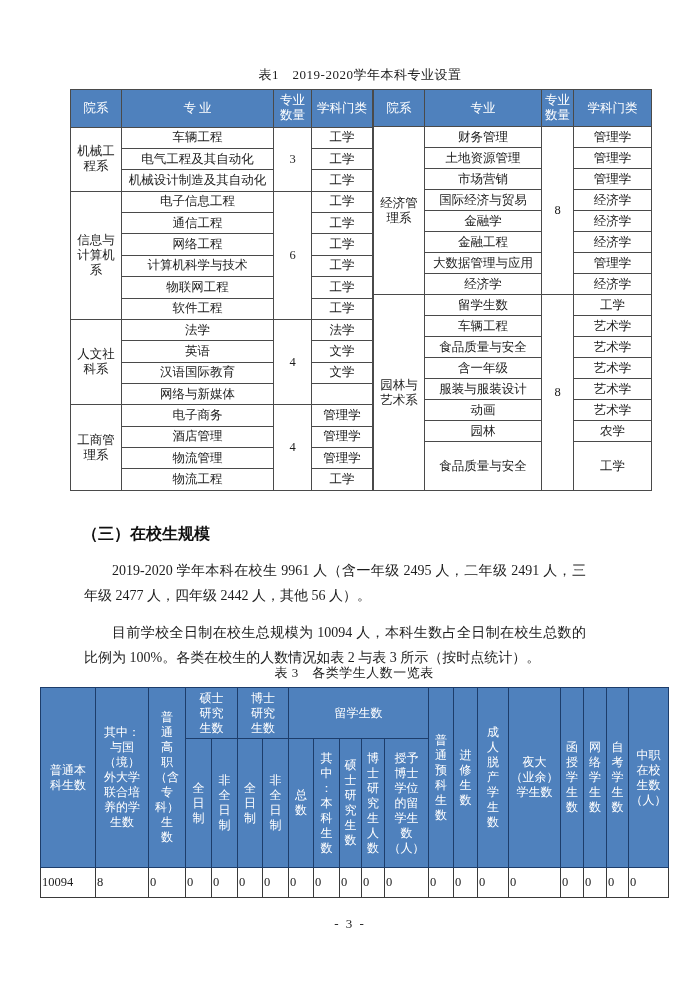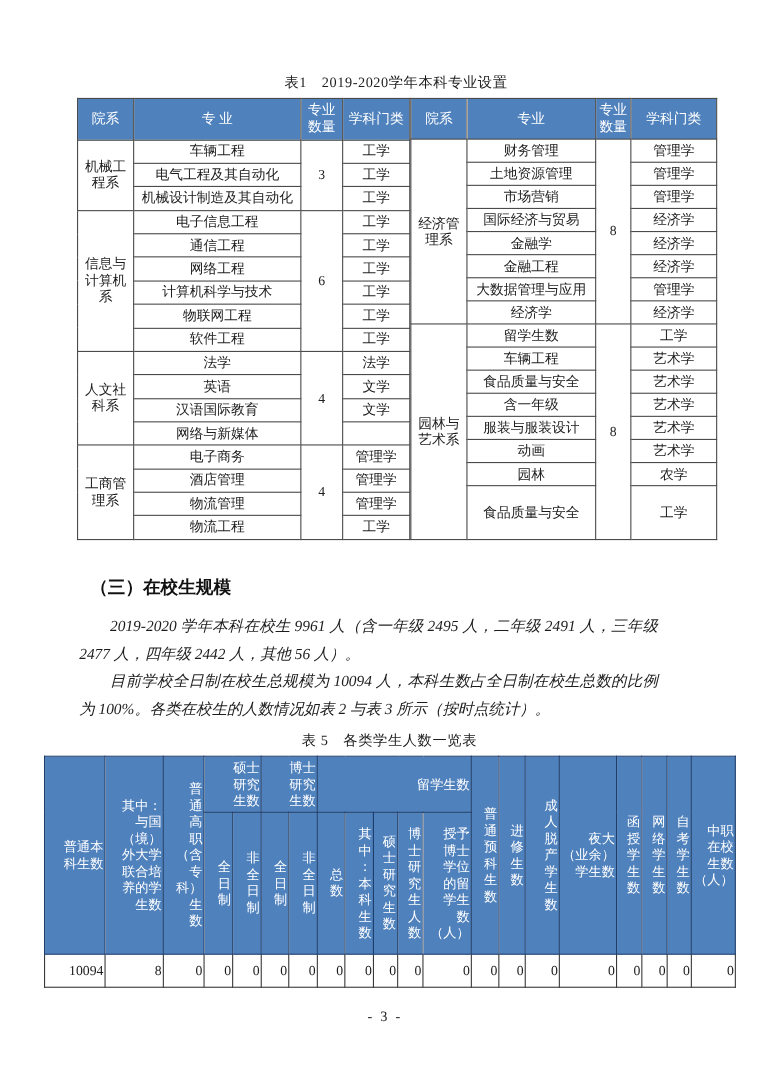--- a/index.html
+++ b/index.html
@@ -27,38 +27,37 @@
   }
   .t1 th { background:#4f81bd; color:#ffffff; font-weight:normal; }
 
   
   .section { position:absolute; left:72px; top:524px; width:526px; }
   .section h2 {
     font-family:"Liberation Sans","DejaVu Sans",sans-serif;
     font-size:16px; font-weight:bold; margin:0 0 13px 10px; color:#111;
   }
   .section p {
-    font-size:14px; line-height:25px; margin:0; text-align:justify;
+    font-size:14px; line-height:25px; margin:12px; text-align:justify;
     text-indent:2em;
-    font-style:italic;
   }
 
   
   .t2block { position:absolute; left:40px; top:664px; width:628px; }
   .t2 { width:628px; }
   .t2 tr.r1 { height:51px; }
   .t2 tr.r2 { height:129px; }
   .t2 th {
     background:#4f81bd; color:#ffffff; border:1px solid #1d3d6b;
     font-weight:normal; font-size:12px; line-height:15px;
-    white-space:pre-line; padding:0 1px; text-align:right; vertical-align:middle;
+    white-space:pre-line; padding:0 1px; text-align:center; vertical-align:middle;
     overflow:hidden;
   }
   .t2 td {
-    border:1px solid #3a3a3a; text-align:right; vertical-align:middle;
+    border:1px solid #3a3a3a; text-align:left; vertical-align:middle;
     font-size:12.5px; height:27px;
   }
 
   .pageno { position:absolute; top:916px; left:0; width:700px; text-align:center; font-size:13px; letter-spacing:2px; }
 </style>
 </head>
 <body>
 
 <div class="page">
 
@@ -256,21 +255,21 @@
     </div>
   </div>
 
   <div class="section">
     <h2>（三）在校生规模</h2>
     <p>2019-2020 学年本科在校生 9961 人（含一年级 2495 人，二年级 2491 人，三年级 2477 人，四年级 2442 人，其他 56 人）。</p>
     <p>目前学校全日制在校生总规模为 10094 人，本科生数占全日制在校生总数的比例为 100%。各类在校生的人数情况如表 2 与表 3 所示（按时点统计）。</p>
   </div>
 
   <div class="t2block">
-    <div class="caption">表 5　各类学生人数一览表</div>
+    <div class="caption">表 3　各类学生人数一览表</div>
     <table class="t2">
       <colgroup>
         <col style="width:55px">
           <col style="width:53px">
           <col style="width:37px">
         <col style="width:26px">
           <col style="width:26px">
           <col style="width:25px">
           <col style="width:26px">
         <col style="width:25px">

